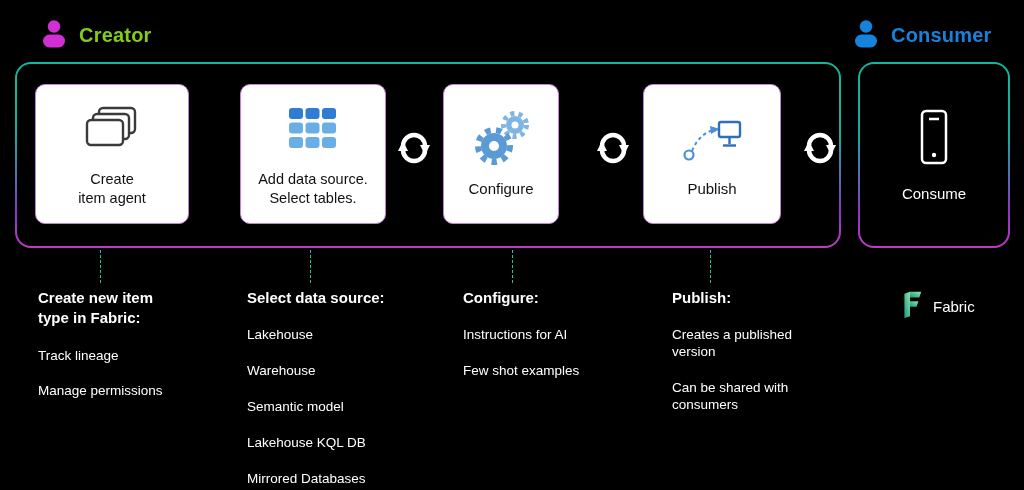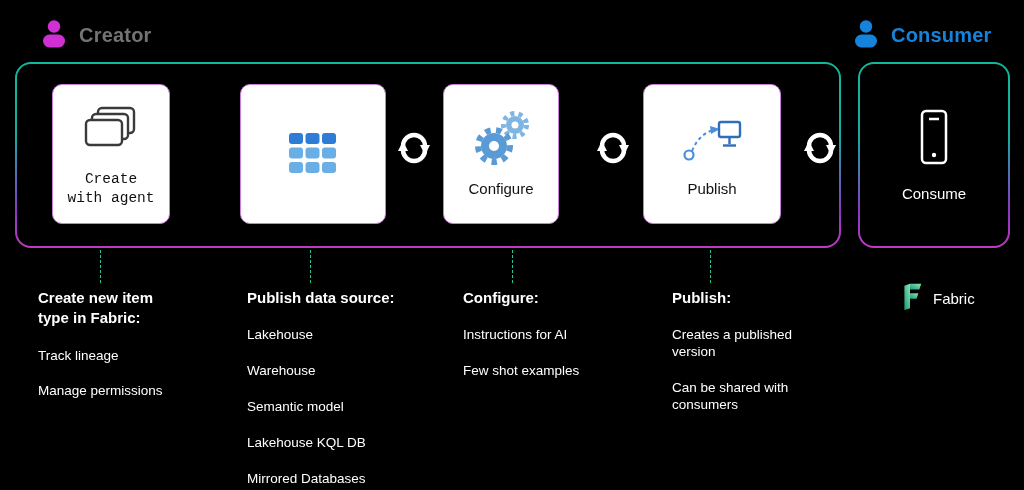--- a/index.html
+++ b/index.html
@@ -10,41 +10,41 @@
     width: 1024px; height: 490px;
     background: #000;
     border-radius: 14px;
     overflow: hidden;
   }
 
   
   .role { position: absolute; display: flex; align-items: center; gap: 9px; }
   .role-label { font-size: 20px; font-weight: bold; letter-spacing: .2px; }
   .role.creator { left: 38px; top: 18px; }
-  .role.creator .role-label { color: #737373; }
+  .role.creator .role-label { color: #84cc16; }
   .role.consumer { left: 850px; top: 18px; }
   .role.consumer .role-label { color: #1583db; }
 
   
   .gbox { position: absolute; border-radius: 16px; padding: 2px;
           background: linear-gradient(180deg, #0fb89b 0%, #15ad9f 40%, #8a36c6 80%, #c13ac1 100%); }
   .gbox-inner { width: 100%; height: 100%; border-radius: 14px; background: #000; }
   .box-pipeline { left: 15px; top: 62px; width: 826px; height: 186px; }
   .box-consumer { left: 858px; top: 62px; width: 152px; height: 186px; }
 
   
   .card {
     position: absolute; top: 84px; height: 140px;
     background: #fff; border: 1px solid #c97fd9; border-radius: 10px;
     display: flex; flex-direction: column; align-items: center; justify-content: center;
     gap: 12px; padding: 8px; z-index: 3;
   }
   .card .icon-slot { height: 58px; display: flex; align-items: center; justify-content: center; }
   .card .card-label { color: #111; font-size: 14.5px; line-height: 1.3; text-align: center; }
-  .card-1 { left: 52px;  width: 118px; font-family: Liberation Mono, monospace; }
+  .card-1 { left: 35px;  width: 154px; }
   .card-2 { left: 240px; width: 146px; }
   .card-3 { left: 443px; width: 116px; }
   .card-4 { left: 643px; width: 138px; }
 
   
   .consume-inner { position: absolute; left: 858px; top: 84px; width: 152px; height: 140px;
     display: flex; flex-direction: column; align-items: center; justify-content: center; gap: 12px; z-index: 3; }
   .consume-inner .card-label { color: #fff; font-size: 15px; }
 
   
@@ -59,21 +59,21 @@
   
   .col { position: absolute; top: 288px; color: #fff; }
   .col h3 { font-size: 15px; font-weight: bold; line-height: 1.35; margin-bottom: 0; }
   .col .item { font-size: 13.5px; line-height: 1.25; margin-top: 19px; }
   .col-1 { left: 38px;  width: 145px; }
   .col-2 { left: 247px; width: 175px; }
   .col-3 { left: 463px; width: 165px; }
   .col-4 { left: 672px; width: 148px; }
 
   
-  .brand { position: absolute; left: 896px; top: 281px; display: flex; align-items: center; gap: 9px; }
+  .brand { position: absolute; left: 896px; top: 289px; display: flex; align-items: center; gap: 9px; }
   .brand-label { color: #fff; font-size: 15px; }
 </style>
 </head>
 <body>
 
 <div class="canvas">
 
   <div class="role creator">
     <span>
       <svg width="32" height="30" viewBox="0 0 32 30">
@@ -104,38 +104,42 @@
   <div class="card card-1">
     <div class="icon-slot">
       <svg width="58" height="50" viewBox="0 0 58 50">
         <rect x="16" y="4" width="36" height="25" rx="4" fill="#fff" stroke="#3b3a39" stroke-width="2.4"></rect>
         <rect x="10" y="10" width="36" height="25" rx="4" fill="#fff" stroke="#3b3a39" stroke-width="2.4"></rect>
         <rect x="4" y="16" width="36" height="25" rx="4" fill="#fff" stroke="#3b3a39" stroke-width="2.4"></rect>
       </svg>
     </div>
     <div class="card-label">
       <span style="display:block">Create</span>
-      <span style="display:block">with agent</span>
+      <span style="display:block">item agent</span>
     </div>
   </div>
 
   <div class="card card-2">
     <div class="icon-slot">
       <svg width="48" height="42" viewBox="0 0 48 42">
         <rect x="0" y="0" width="14" height="11" rx="3" fill="#2f7cd4"></rect>
         <rect x="16.5" y="0" width="14" height="11" rx="3" fill="#2f7cd4"></rect>
         <rect x="33" y="0" width="14" height="11" rx="3" fill="#2f7cd4"></rect>
         <rect x="0" y="14.5" width="14" height="11" rx="3" fill="#6aaee6"></rect>
         <rect x="16.5" y="14.5" width="14" height="11" rx="3" fill="#6aaee6"></rect>
         <rect x="33" y="14.5" width="14" height="11" rx="3" fill="#6aaee6"></rect>
         <rect x="0" y="29" width="14" height="11" rx="3" fill="#6aaee6"></rect>
         <rect x="16.5" y="29" width="14" height="11" rx="3" fill="#6aaee6"></rect>
         <rect x="33" y="29" width="14" height="11" rx="3" fill="#6aaee6"></rect>
       </svg>
     </div>
+    <div class="card-label">
+      <span style="display:block">Add data source.</span>
+      <span style="display:block">Select tables.</span>
+    </div>
   </div>
 
   <div class="card card-3">
     <div class="icon-slot">
       <svg width="64" height="56" viewBox="0 0 64 56">
         <circle cx="46" cy="15" r="11.5" fill="none" stroke="#7fb5e3" stroke-width="5" stroke-dasharray="4 4.2"></circle>
         <circle cx="46" cy="15" r="9" fill="#7fb5e3"></circle>
         <circle cx="46" cy="15" r="3.5" fill="#fff"></circle>
         <circle cx="25" cy="36" r="16" fill="none" stroke="#5b9bd5" stroke-width="6" stroke-dasharray="5.5 5.5"></circle>
         <circle cx="25" cy="36" r="13" fill="#5b9bd5"></circle>
@@ -204,21 +208,21 @@
   <div class="stub stub-3"></div>
   <div class="stub stub-4"></div>
 
   <div class="col col-1">
     <h3>Create new item type in Fabric:</h3>
     <div class="item">Track lineage</div>
     <div class="item">Manage permissions</div>
   </div>
 
   <div class="col col-2">
-    <h3>Publish data source:</h3>
+    <h3>Select data source:</h3>
     <div class="item">Lakehouse</div>
     <div class="item">Warehouse</div>
     <div class="item">Semantic model</div>
     <div class="item">Lakehouse KQL DB</div>
     <div class="item">Mirrored Databases</div>
     <div class="item">SQL DB</div>
   </div>
 
   <div class="col col-3">
     <h3>Configure:</h3>

